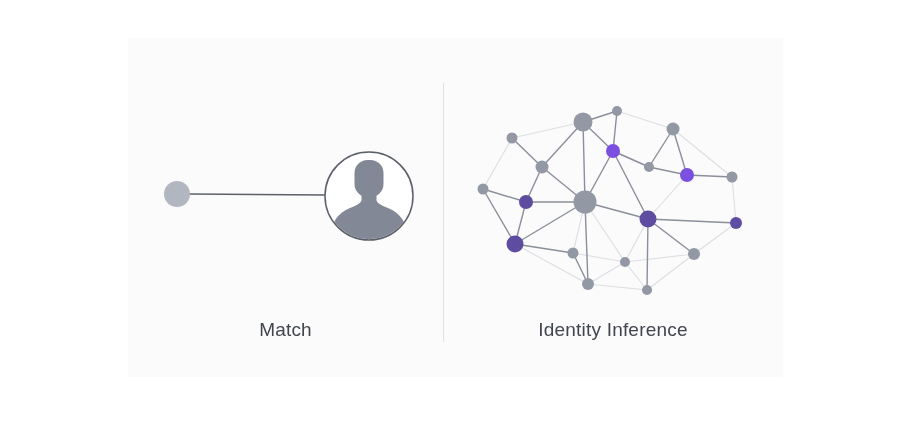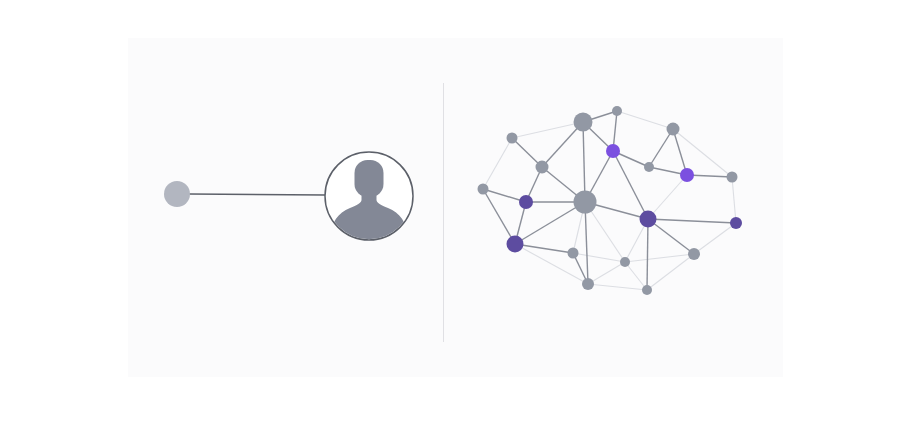--- a/index.html
+++ b/index.html
@@ -115,15 +115,17 @@
         <circle cx="515" cy="244" r="8.5" fill="#5d4ca0"></circle>
         <circle cx="573" cy="253" r="5.5" fill="#9298a4"></circle>
         <circle cx="694" cy="254" r="6" fill="#9298a4"></circle>
         <circle cx="625" cy="262" r="5" fill="#9298a4"></circle>
         <circle cx="588" cy="284" r="6" fill="#9298a4"></circle>
         <circle cx="647" cy="290" r="5" fill="#9298a4"></circle>
       </svg>
 
     <div class="divider"></div>
 
+    <div class="panel-label match">Match</div>
 
+    <div class="panel-label inference">Identity Inference</div>
   </div>
 </div>
 
 </body></html>

